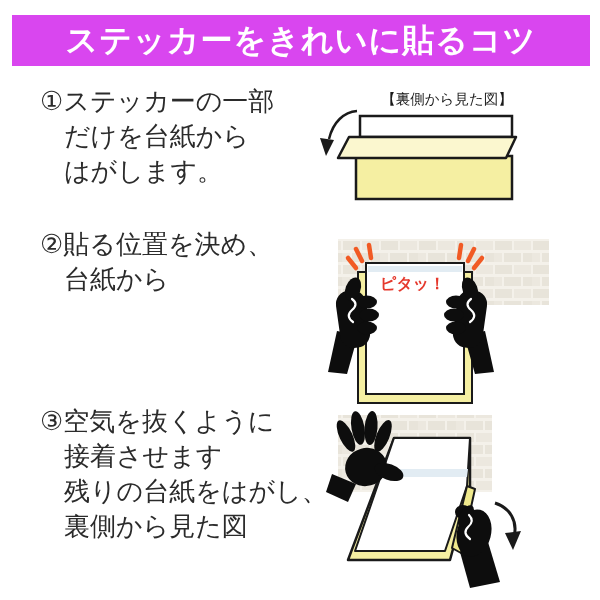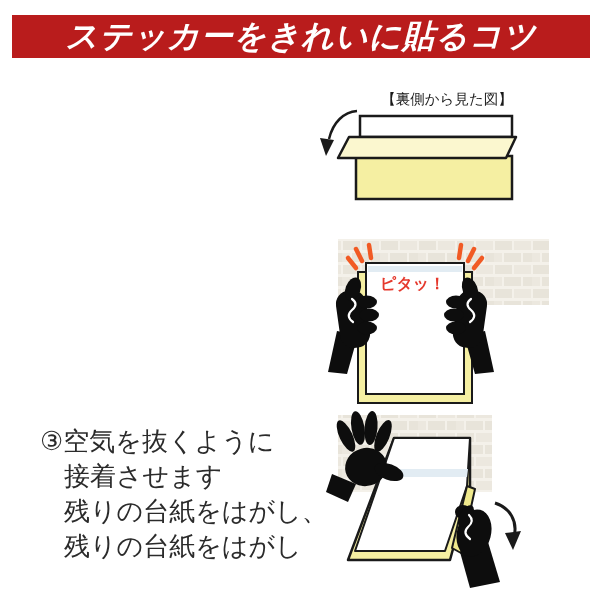--- a/index.html
+++ b/index.html
@@ -1,56 +1,63 @@
 <!DOCTYPE html>
 <html><head>
 <meta charset="utf-8">
 <style>
   html,body{margin:0;padding:0;background:#fff;}
   .page{
     position:relative;width:600px;height:600px;background:#ffffff;
     font-family:"DejaVu Sans",sans-serif;overflow:hidden;
   }
   .header-bar{
-    position:absolute;left:12px;top:15px;width:578px;height:43px;
-    background:#b91c1c;color:#ffffff;display:flex;align-items:center;justify-content:center;font-style:italic;
+    position:absolute;left:12px;top:15px;width:578px;height:51px;
+    background:#d946ef;color:#ffffff;display:flex;align-items:center;justify-content:center;
   }
   .header-bar span{
     font-size:32px;font-weight:bold;letter-spacing:1px;white-space:nowrap;
   }
   .step{
     position:absolute;left:40px;color:#2b2b2b;font-size:26px;line-height:35px;
     white-space:nowrap;
   }
   .step .cont{margin-left:24px;}
   .s1{top:84px;}
   .s2{top:227px;}
-  .s3{top:424px;}
+  .s3{top:404px;}
   .figs{position:absolute;left:300px;top:80px;width:300px;height:520px;}
   .callout{font-size:16px;font-weight:bold;}
   .caption{font-size:14.5px;}
 </style>
 </head>
 <body>
 
 <div class="page">
 
   <div class="header-bar">
     <span>ステッカーをきれいに貼るコツ</span>
   </div>
 
+  <div class="step s1">
+    <div>①ステッカーの一部</div>
+    <div class="cont">だけを台紙から</div>
+    <div class="cont">はがします。</div>
+  </div>
 
   <div class="step s2">
+    <div>②貼る位置を決め、</div>
+    <div class="cont">台紙から</div>
   </div>
 
   <div class="step s3">
     <div>③空気を抜くように</div>
     <div class="cont">接着させます</div>
     <div class="cont">残りの台紙をはがし、</div>
-    <div class="cont">残りの台紙をはがし</div>
+    <div class="cont">裏側から見た図</div>
   </div>
 
   <svg class="figs" viewBox="300 80 300 520">
     <defs>
       <pattern id="bricks" patternUnits="userSpaceOnUse" width="38" height="24">
         <rect width="38" height="24" fill="#f4f1ea"></rect>
         <rect x="1" y="1" width="17" height="9" fill="#e8e4da"></rect>
         <rect x="20" y="1" width="17" height="9" fill="#ece8df"></rect>
         <rect x="-9" y="13" width="17" height="9" fill="#ece8df"></rect>
         <rect x="10" y="13" width="17" height="9" fill="#e8e4da"></rect>

